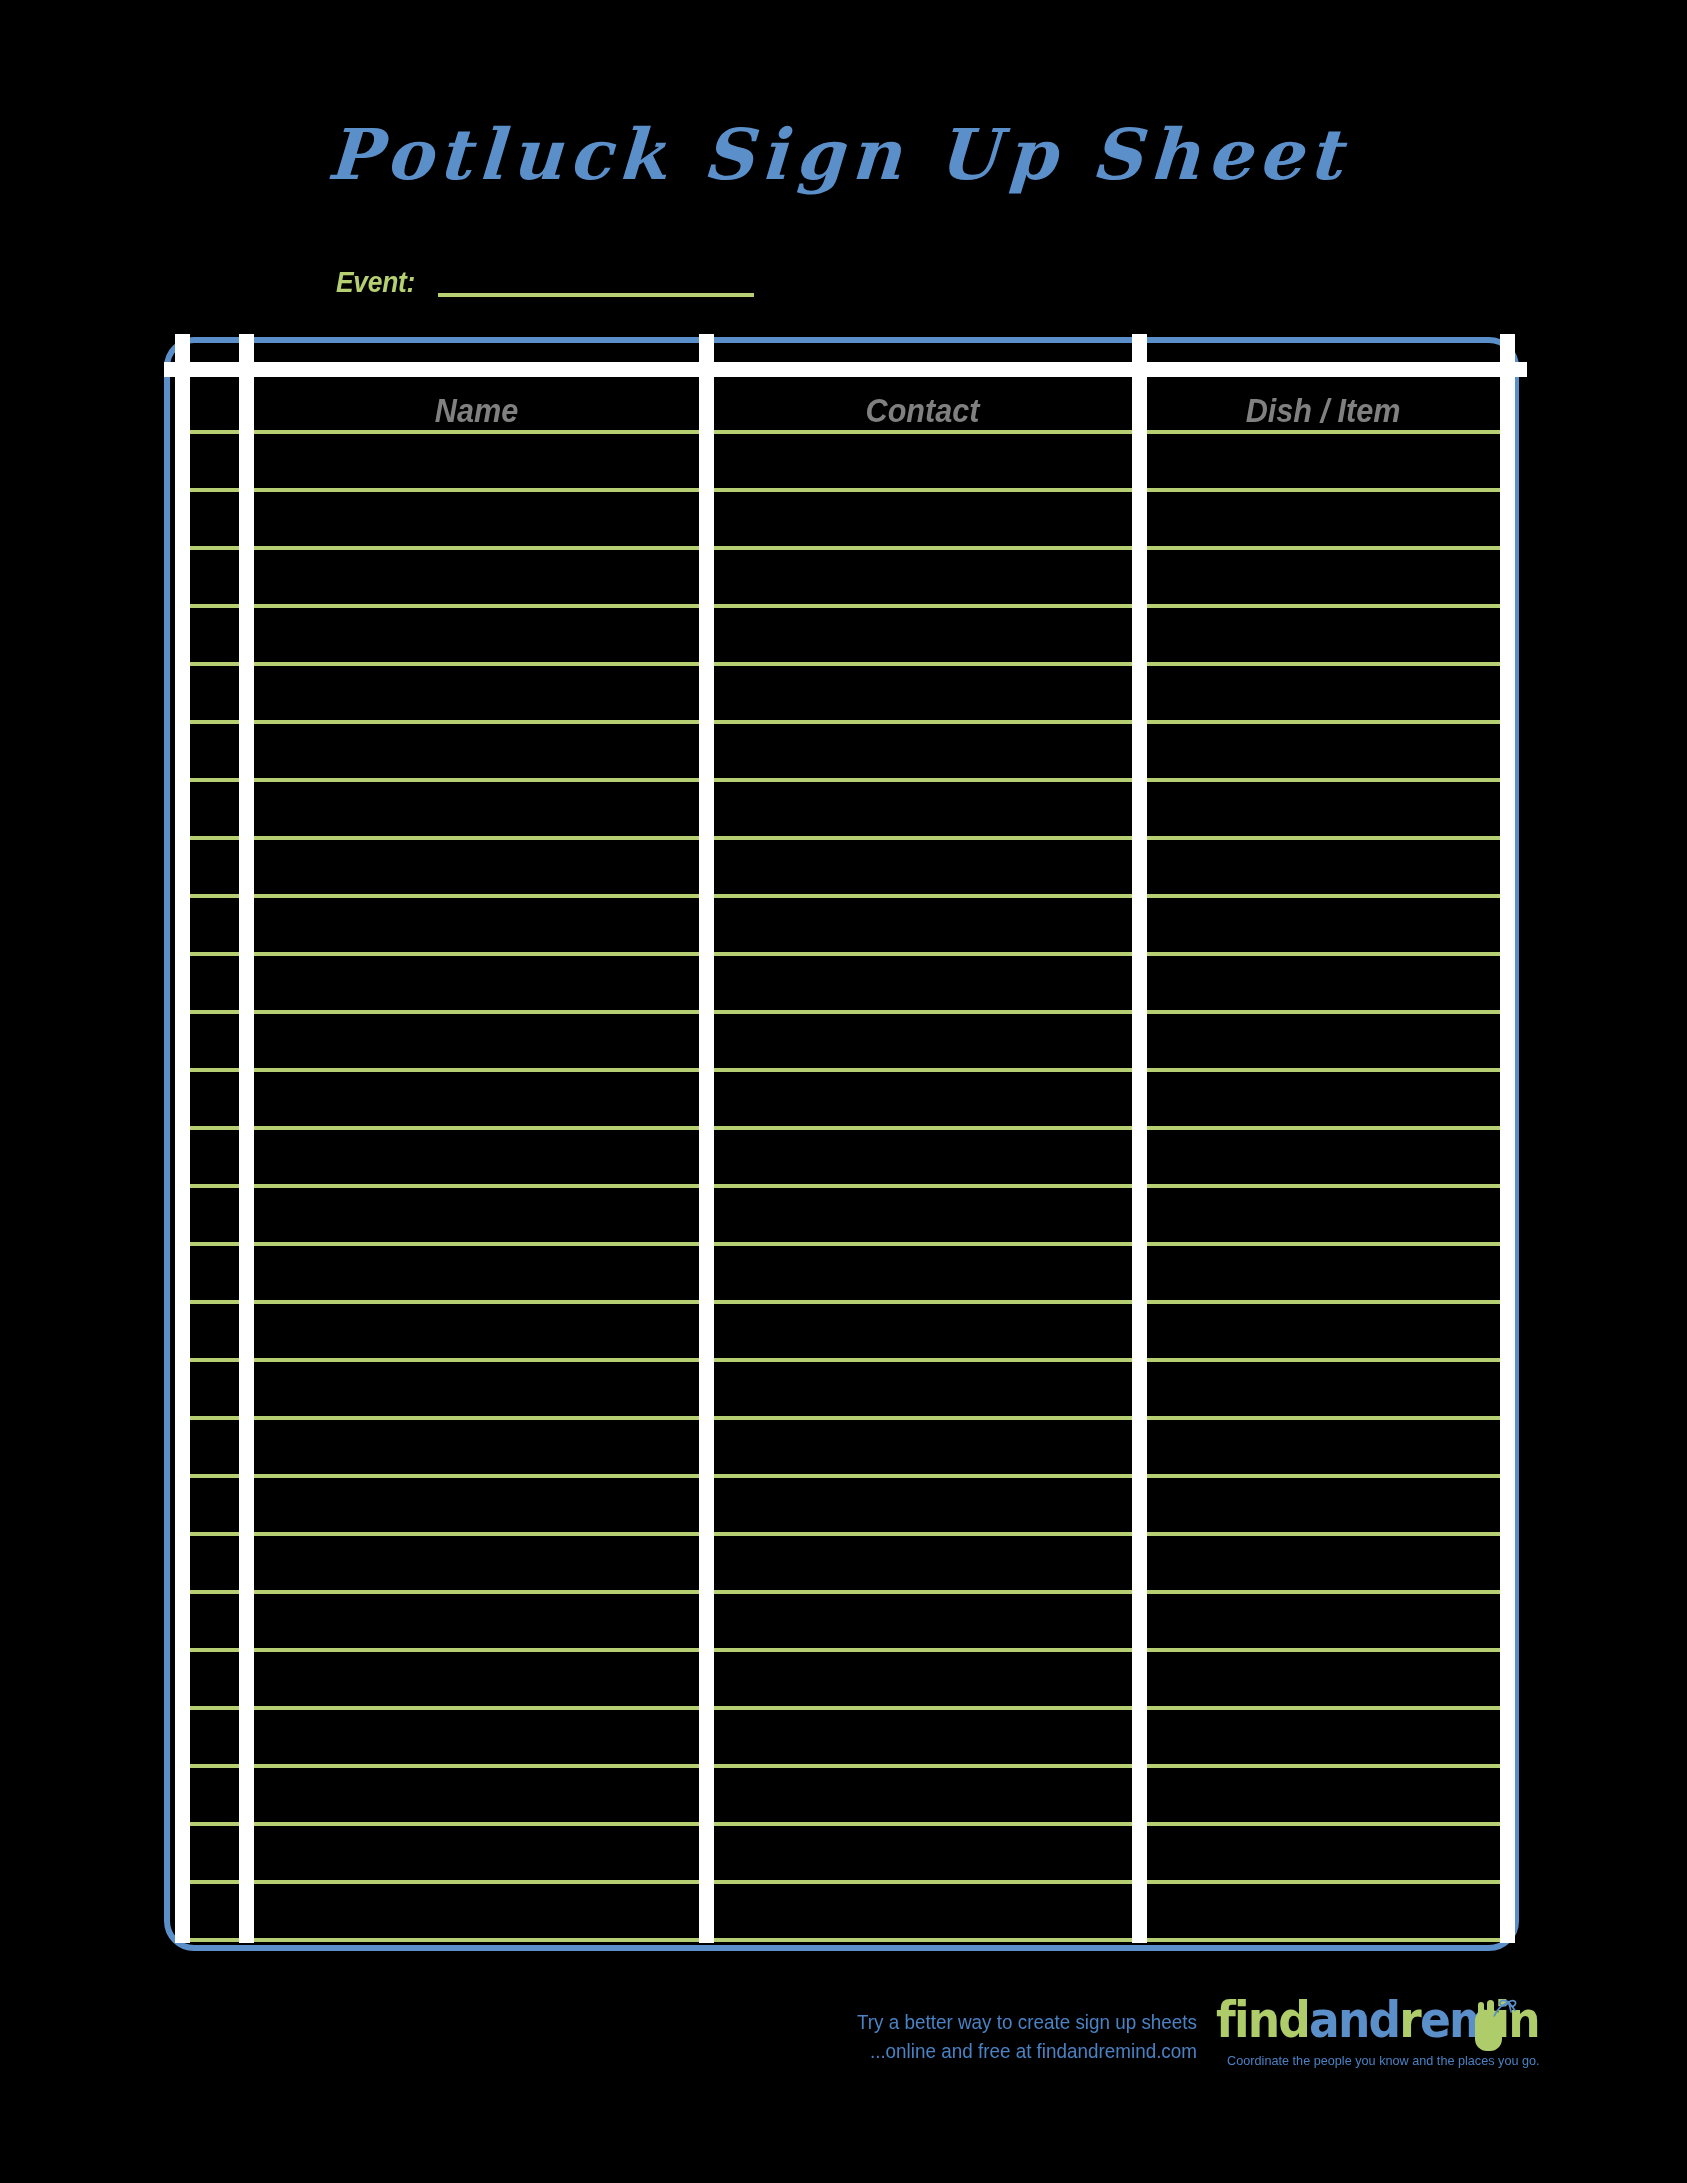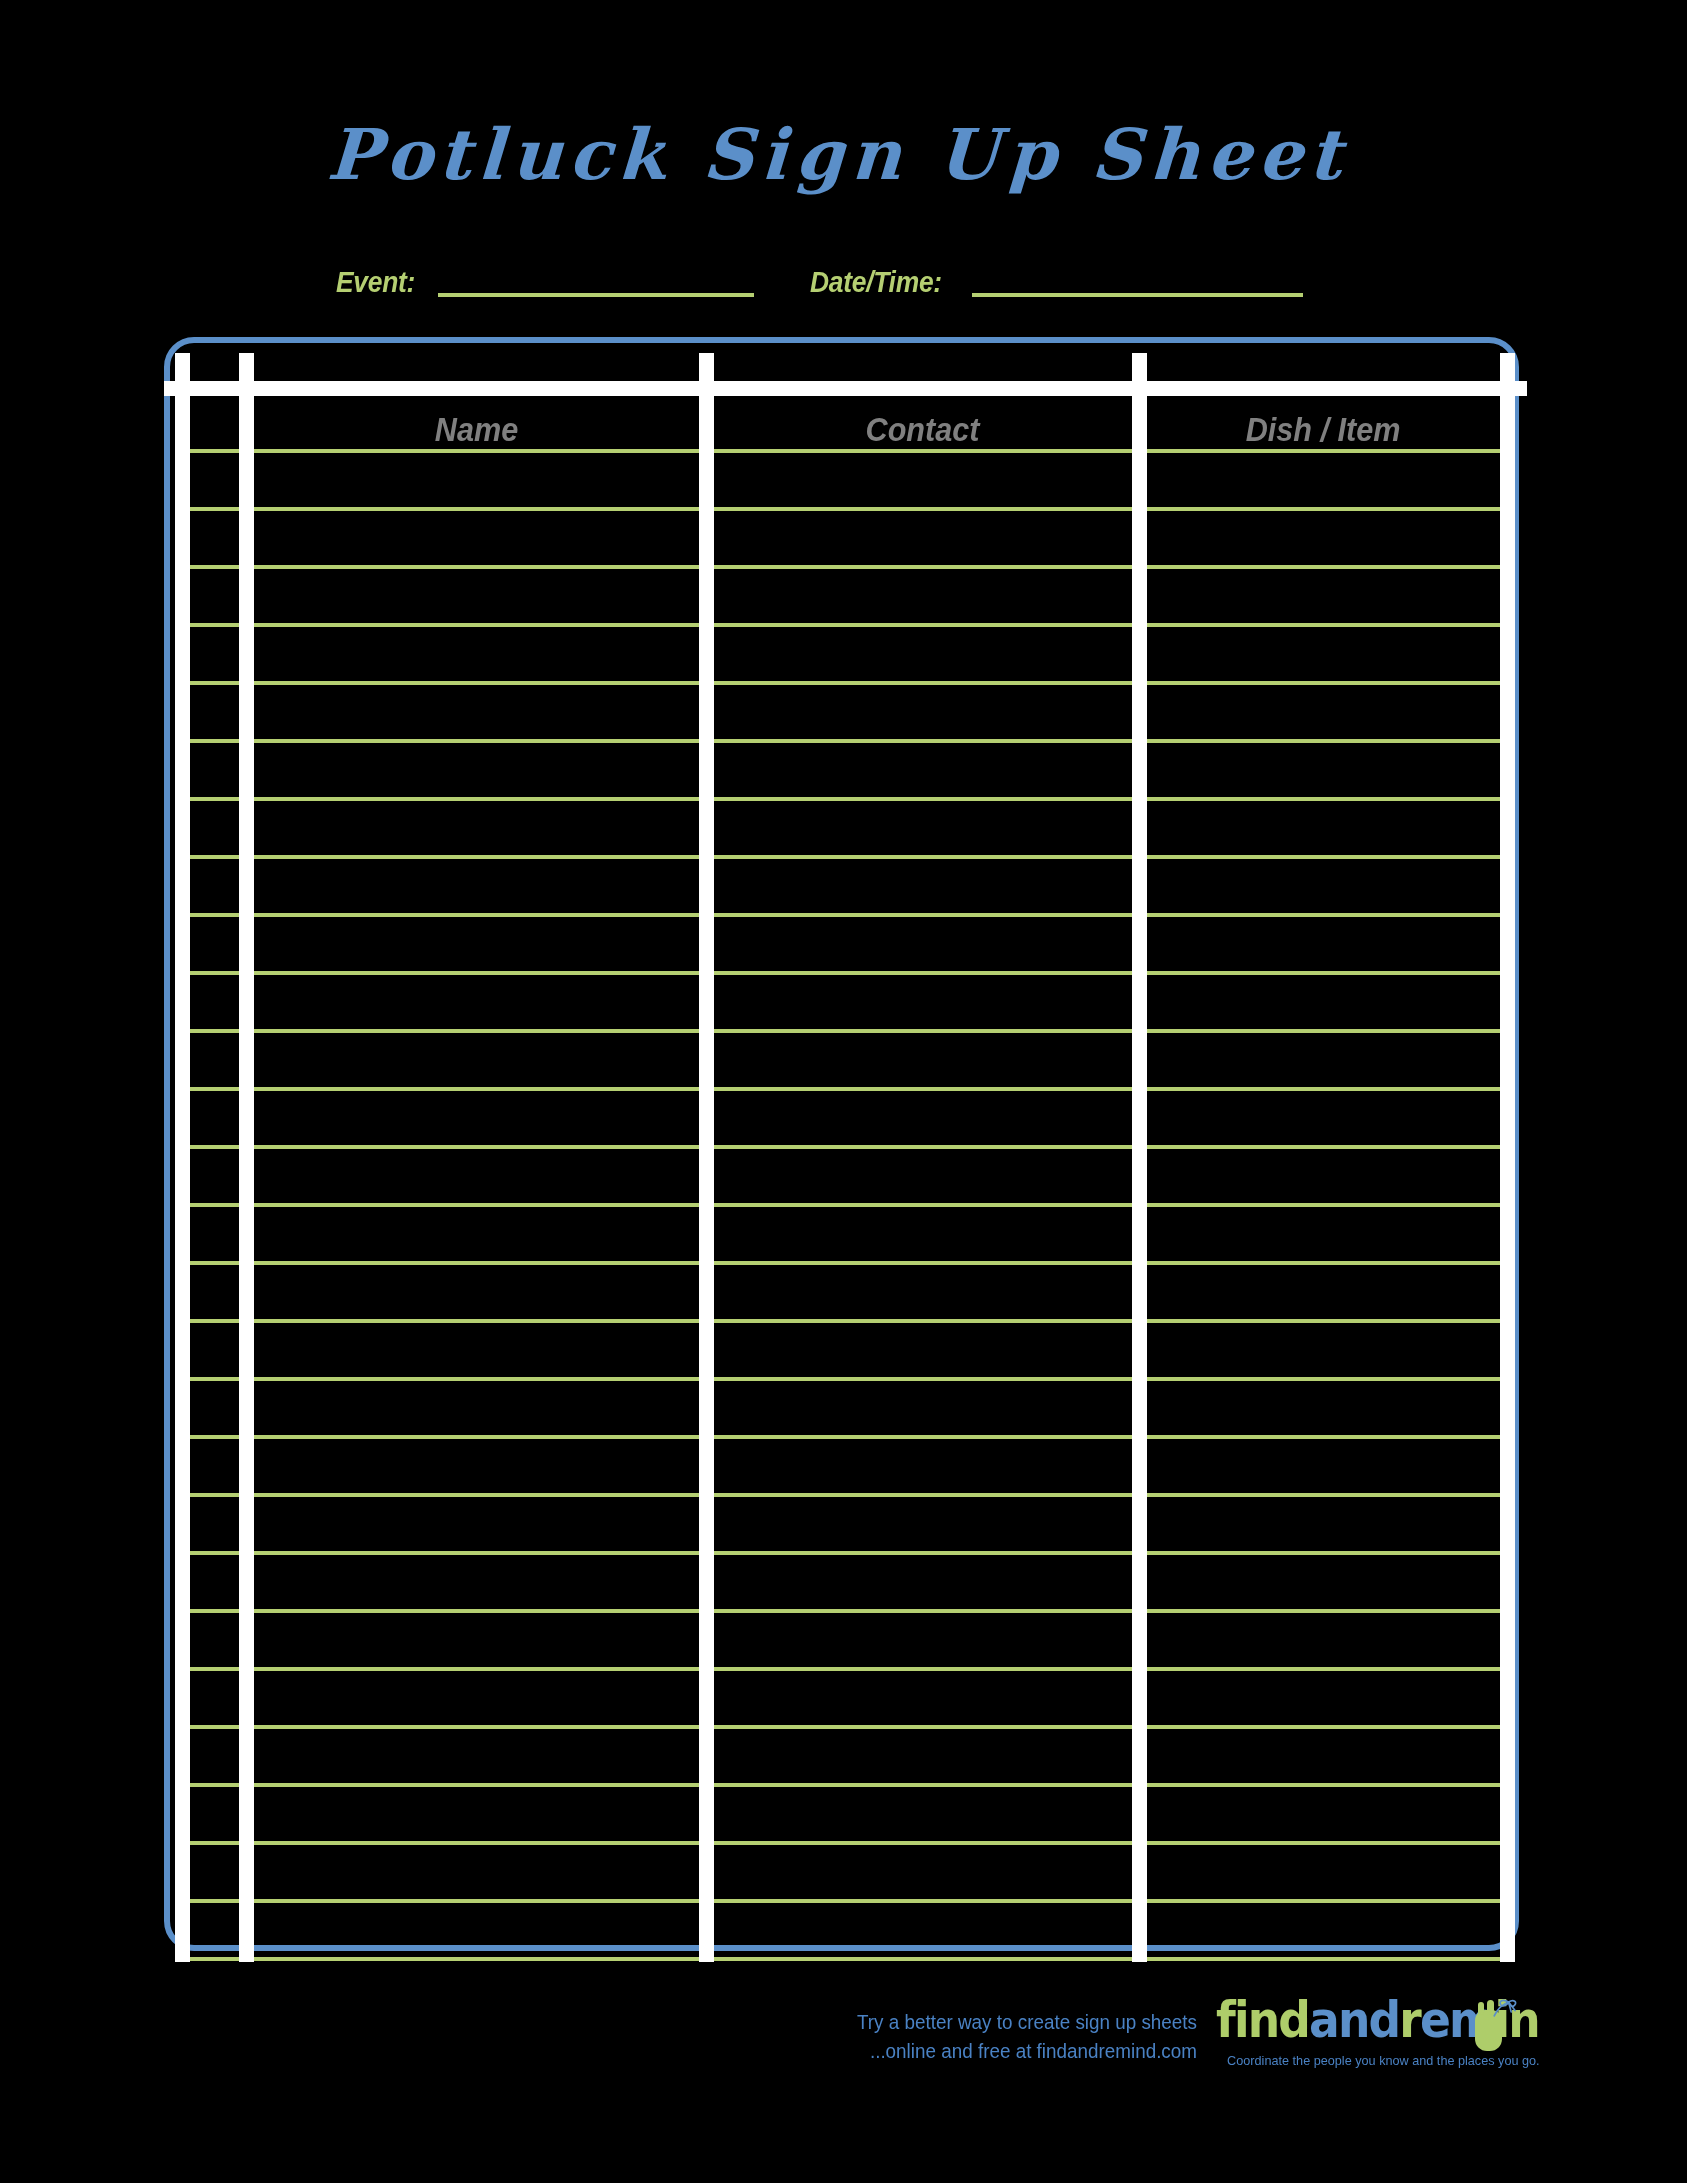--- a/index.html
+++ b/index.html
@@ -82,21 +82,21 @@
     border: 6px solid #5b8fc9;
     border-radius: 30px;
     box-sizing: border-box;
     background: transparent;
   }
 
   
   #table-inner {
     position: absolute;
     left: 164px;
-    top: 353px;
+    top: 334px;
     width: 1363px;
     height: 1621px;
     padding-left: 36px;
   }
 
   
   .vdiv {
     position: absolute;
     top: 0px;
     width: 14.6px;
@@ -261,24 +261,20 @@
 
 <div id="title">Potluck Sign Up Sheet</div>
 
 <div id="meta-row">
 
   <div class="meta-group" id="meta-event">
     <span class="meta-label">Event:</span>
     <span class="meta-line"></span>
   </div>
 
-  <div class="meta-group" id="meta-date">
-    <span class="meta-label">Date/Time:</span>
-    <span class="meta-line"></span>
-  </div>
 
 </div>
 
 <div id="table-frame"></div>
 
 <div id="table-inner">
 
   <div id="rows">
       <div class="row">
         <div class="rule rule-num"></div>

